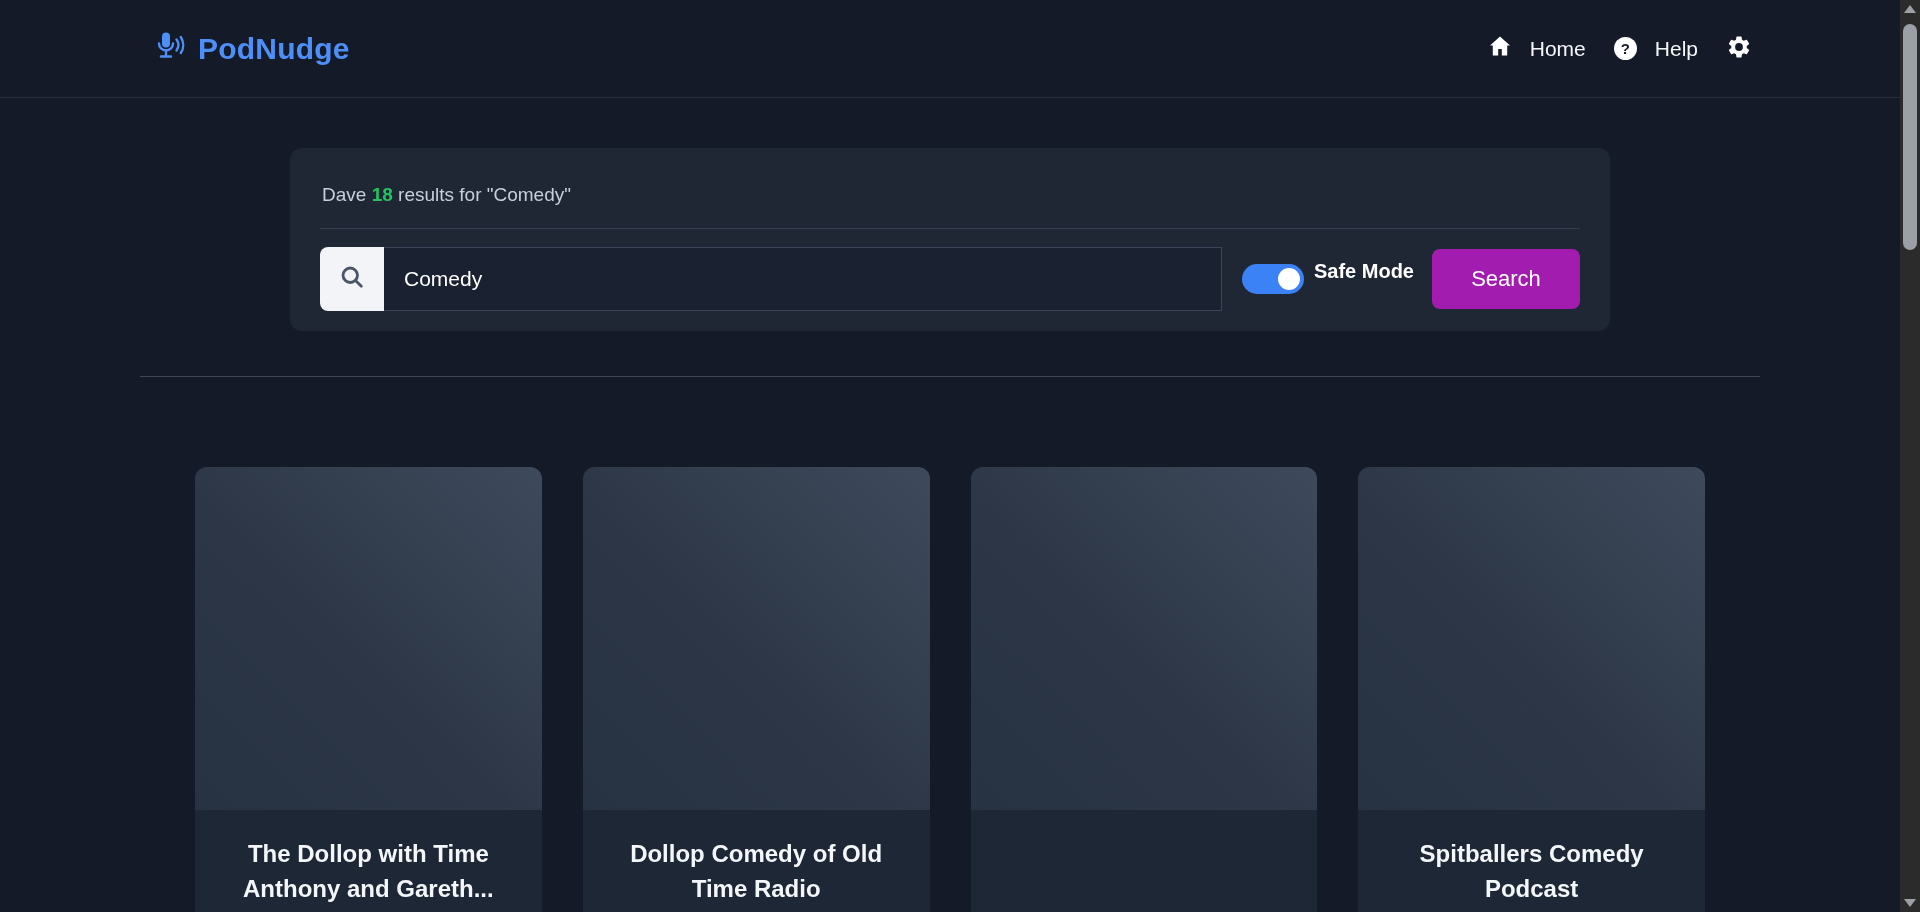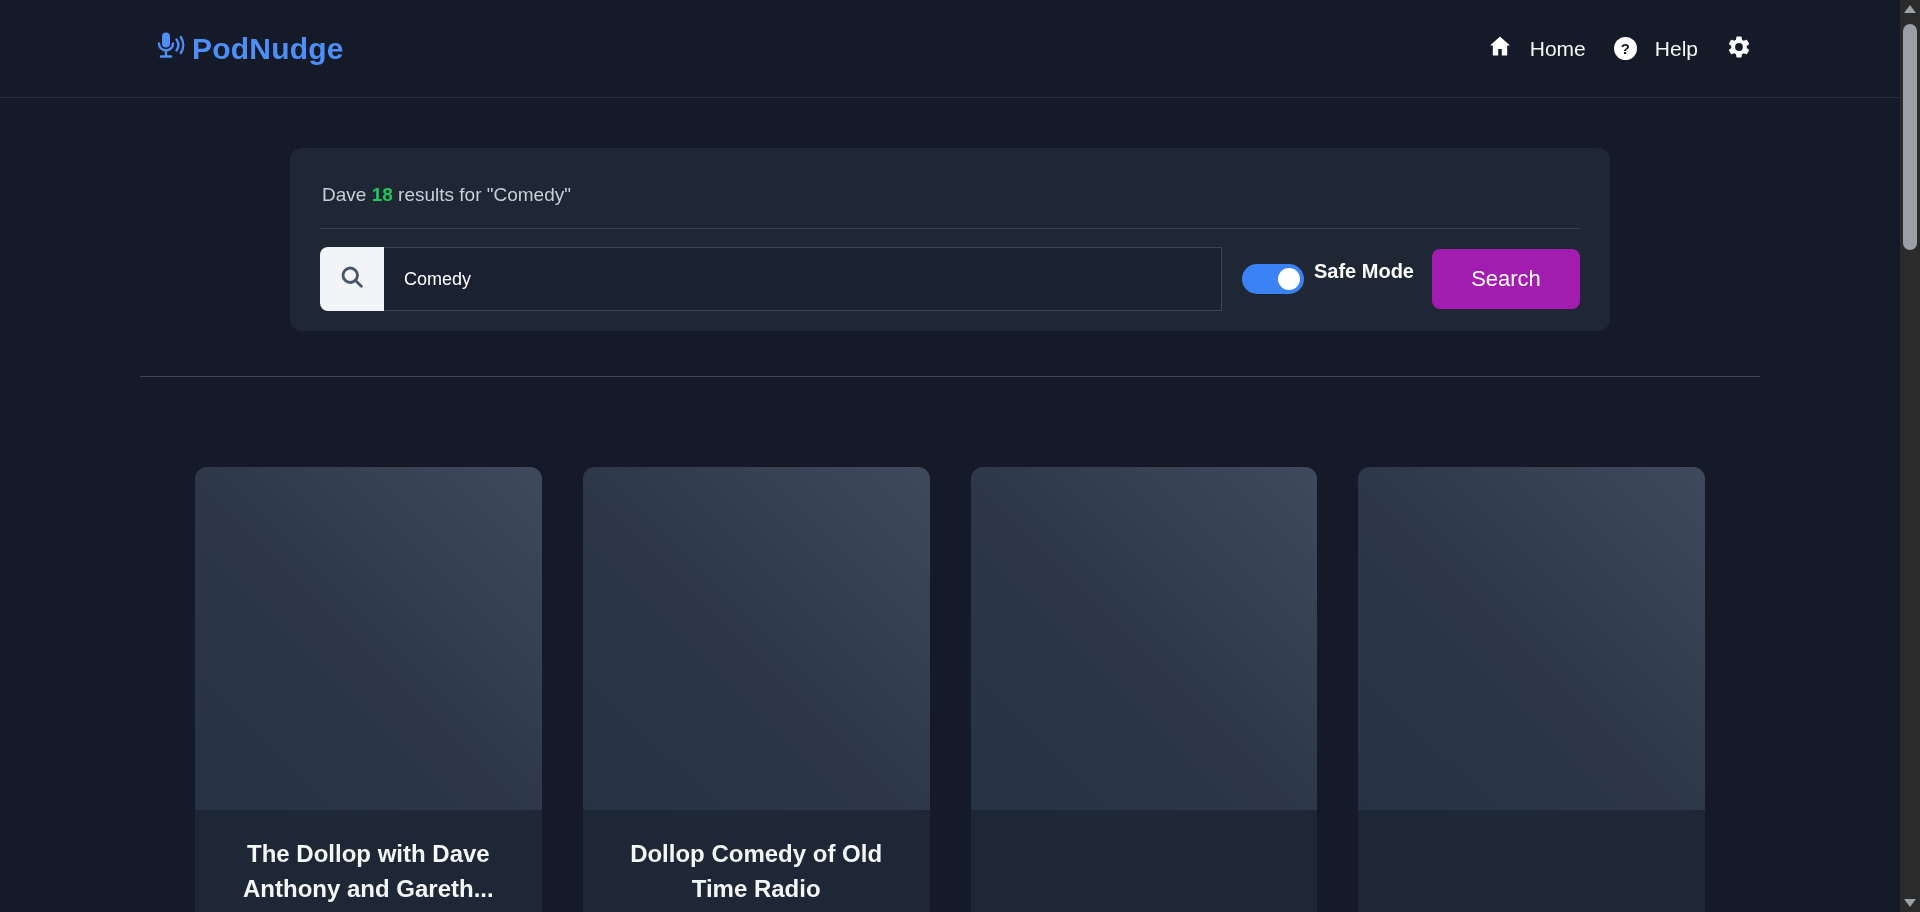--- a/index.html
+++ b/index.html
@@ -13,21 +13,21 @@
   .viewport { width:1900px; height:912px; overflow:hidden; }
 
   
   header {
     height:98px;
     display:flex; align-items:center; justify-content:space-between;
     padding:0 148px 0 153px;
     border-bottom:1px solid #273043;
     background:#141a28;
   }
-  .logo { display:flex; align-items:center; gap:7px; cursor:pointer; }
+  .logo { display:flex; align-items:center; gap:13px; cursor:pointer; }
   .logo .logo-text { color:#4d8ef7; font-size:30px; font-weight:bold; letter-spacing:0.2px; }
   .logo svg { display:block; }
   nav { display:flex; align-items:center; gap:28px; }
   .nav-item { display:flex; align-items:center; gap:18px; font-size:21px; color:#f4f6f8; cursor:pointer; }
   .help-badge {
     width:23px; height:23px; border-radius:50%;
     background:#ffffff; color:#141a28;
     font-size:15px; font-weight:bold;
     display:flex; align-items:center; justify-content:center;
   }
@@ -51,21 +51,21 @@
   .icon-box {
     width:64px; height:64px; flex:0 0 64px;
     background:#f2f4f7;
     border-radius:8px 0 0 8px;
     display:flex; align-items:center; justify-content:center;
   }
   .search-input {
     flex:1; height:64px;
     background:#1a2130;
     border:1px solid #3a455a; border-left:none;
-    color:#ffffff; font-size:18px;
+    color:#ffffff; font-size:21px;
     padding:0 20px;
     font-family:"Liberation Sans", sans-serif;
     outline:none;
   }
   .toggle {
     width:62px; height:30px; flex:0 0 62px;
     margin-left:20px;
     background:#3b82f6; border-radius:15px;
     position:relative; cursor:pointer;
   }
@@ -196,39 +196,43 @@
       <button class="search-btn">Search</button>
     </div>
   </section>
 
   <hr class="page-divider">
 
   <div class="grid" id="results-grid">
     <article class="card">
       <div class="card-art"></div>
       <div class="card-body">
-        <h3 class="card-title">The Dollop with Dave Anthony and Gareth...</h3>
+        <h3 class="card-title">The Dollop with Time Anthony and Gareth...</h3>
 
       </div>
     </article>
 
     <article class="card">
       <div class="card-art"></div>
       <div class="card-body">
         <h3 class="card-title">Dollop Comedy of Old Time Radio</h3>
 
       </div>
     </article>
 
     <article class="card">
       <div class="card-art"></div>
     </article>
 
     <article class="card">
       <div class="card-art"></div>
+      <div class="card-body">
+        <h3 class="card-title">Spitballers Comedy Podcast</h3>
+
+      </div>
     </article>
   </div>
 
 </div>
 
 <div class="scrollbar">
   <div class="sb-arrow up">
     <span class="tri-up"></span>
   </div>
   <div class="sb-thumb"></div>

